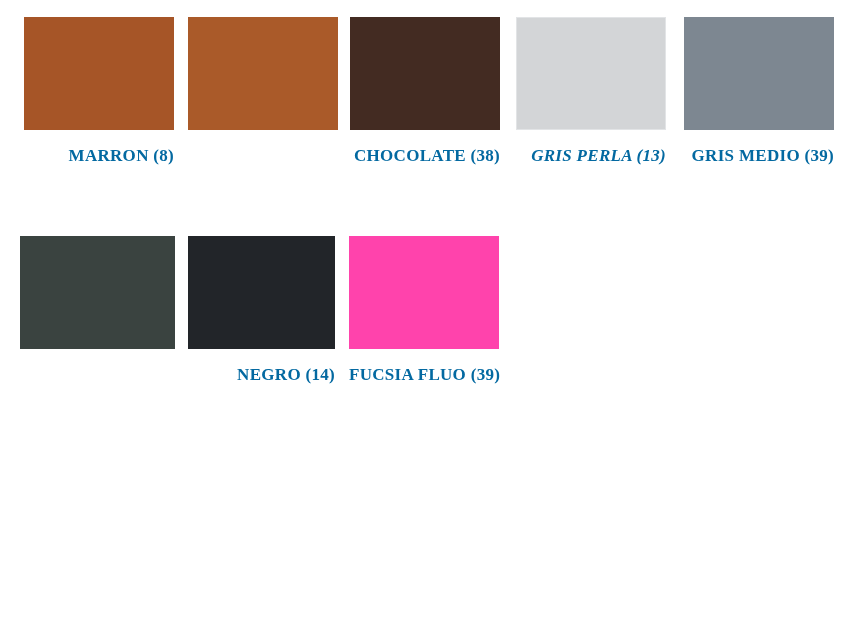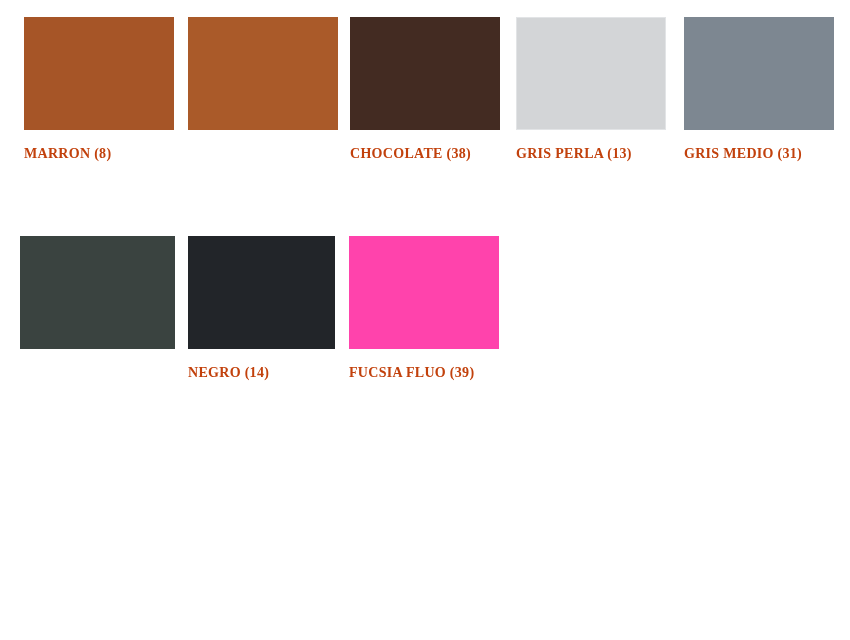--- a/index.html
+++ b/index.html
@@ -45,53 +45,53 @@
     display: block;
   }
 
   .swatch-chip.has-border {
     border: 1px solid #E2E4E6;
   }
 
   .swatch-label {
     display: block;
     width: 150px;
-    text-align: left;
+    text-align: right;
     font-family: "Liberation Serif", "DejaVu Serif", serif;
     font-weight: bold;
-    font-size: 14px;
+    font-size: 17px;
     letter-spacing: 0.3px;
-    color: #c2410c;
+    color: #0369a1;
     margin-top: 16px;
     white-space: nowrap;
   }
 </style>
 </head>
 <body style="background: rgb(255, 255, 255);">
 
 <div class="palette">
   <div class="swatch-row" id="row-0">
       <div class="swatch-cell" style="left: 24px;">
         <div class="swatch-chip" title="#A65527" style="background: rgb(166, 85, 39); width: 150px; height: 113px;"></div>
         <span class="swatch-label" style="width: 150px;">MARRON (8)</span>
       </div>
       <div class="swatch-cell" style="left: 188px;">
         <div class="swatch-chip" title="#AA5A29" style="background: rgb(170, 90, 41); width: 150px; height: 113px;"></div>
       </div>
       <div class="swatch-cell" style="left: 350px;">
         <div class="swatch-chip" title="#432B22" style="background: rgb(67, 43, 34); width: 150px; height: 113px;"></div>
         <span class="swatch-label" style="width: 150px;">CHOCOLATE (38)</span>
       </div>
-      <div class="swatch-cell" style="left: 516px;">
+      <div class="swatch-cell" style="left: 516px; font-style: italic;">
         <div class="swatch-chip has-border" title="#D3D5D7" style="background: rgb(211, 213, 215); width: 150px; height: 113px;"></div>
         <span class="swatch-label" style="width: 150px;">GRIS PERLA (13)</span>
       </div>
       <div class="swatch-cell" style="left: 684px;">
         <div class="swatch-chip" title="#7D8791" style="background: rgb(125, 135, 145); width: 150px; height: 113px;"></div>
-        <span class="swatch-label" style="width: 150px;">GRIS MEDIO (31)</span>
+        <span class="swatch-label" style="width: 150px;">GRIS MEDIO (39)</span>
       </div>
     </div>
   <div class="swatch-row" id="row-1">
       <div class="swatch-cell" style="left: 20px;">
         <div class="swatch-chip" title="#3A4340" style="background: rgb(58, 67, 64); width: 155px; height: 113px;"></div>
       </div>
       <div class="swatch-cell" style="left: 188px;">
         <div class="swatch-chip" title="#222529" style="background: rgb(34, 37, 41); width: 147px; height: 113px;"></div>
         <span class="swatch-label" style="width: 147px;">NEGRO (14)</span>
       </div>

